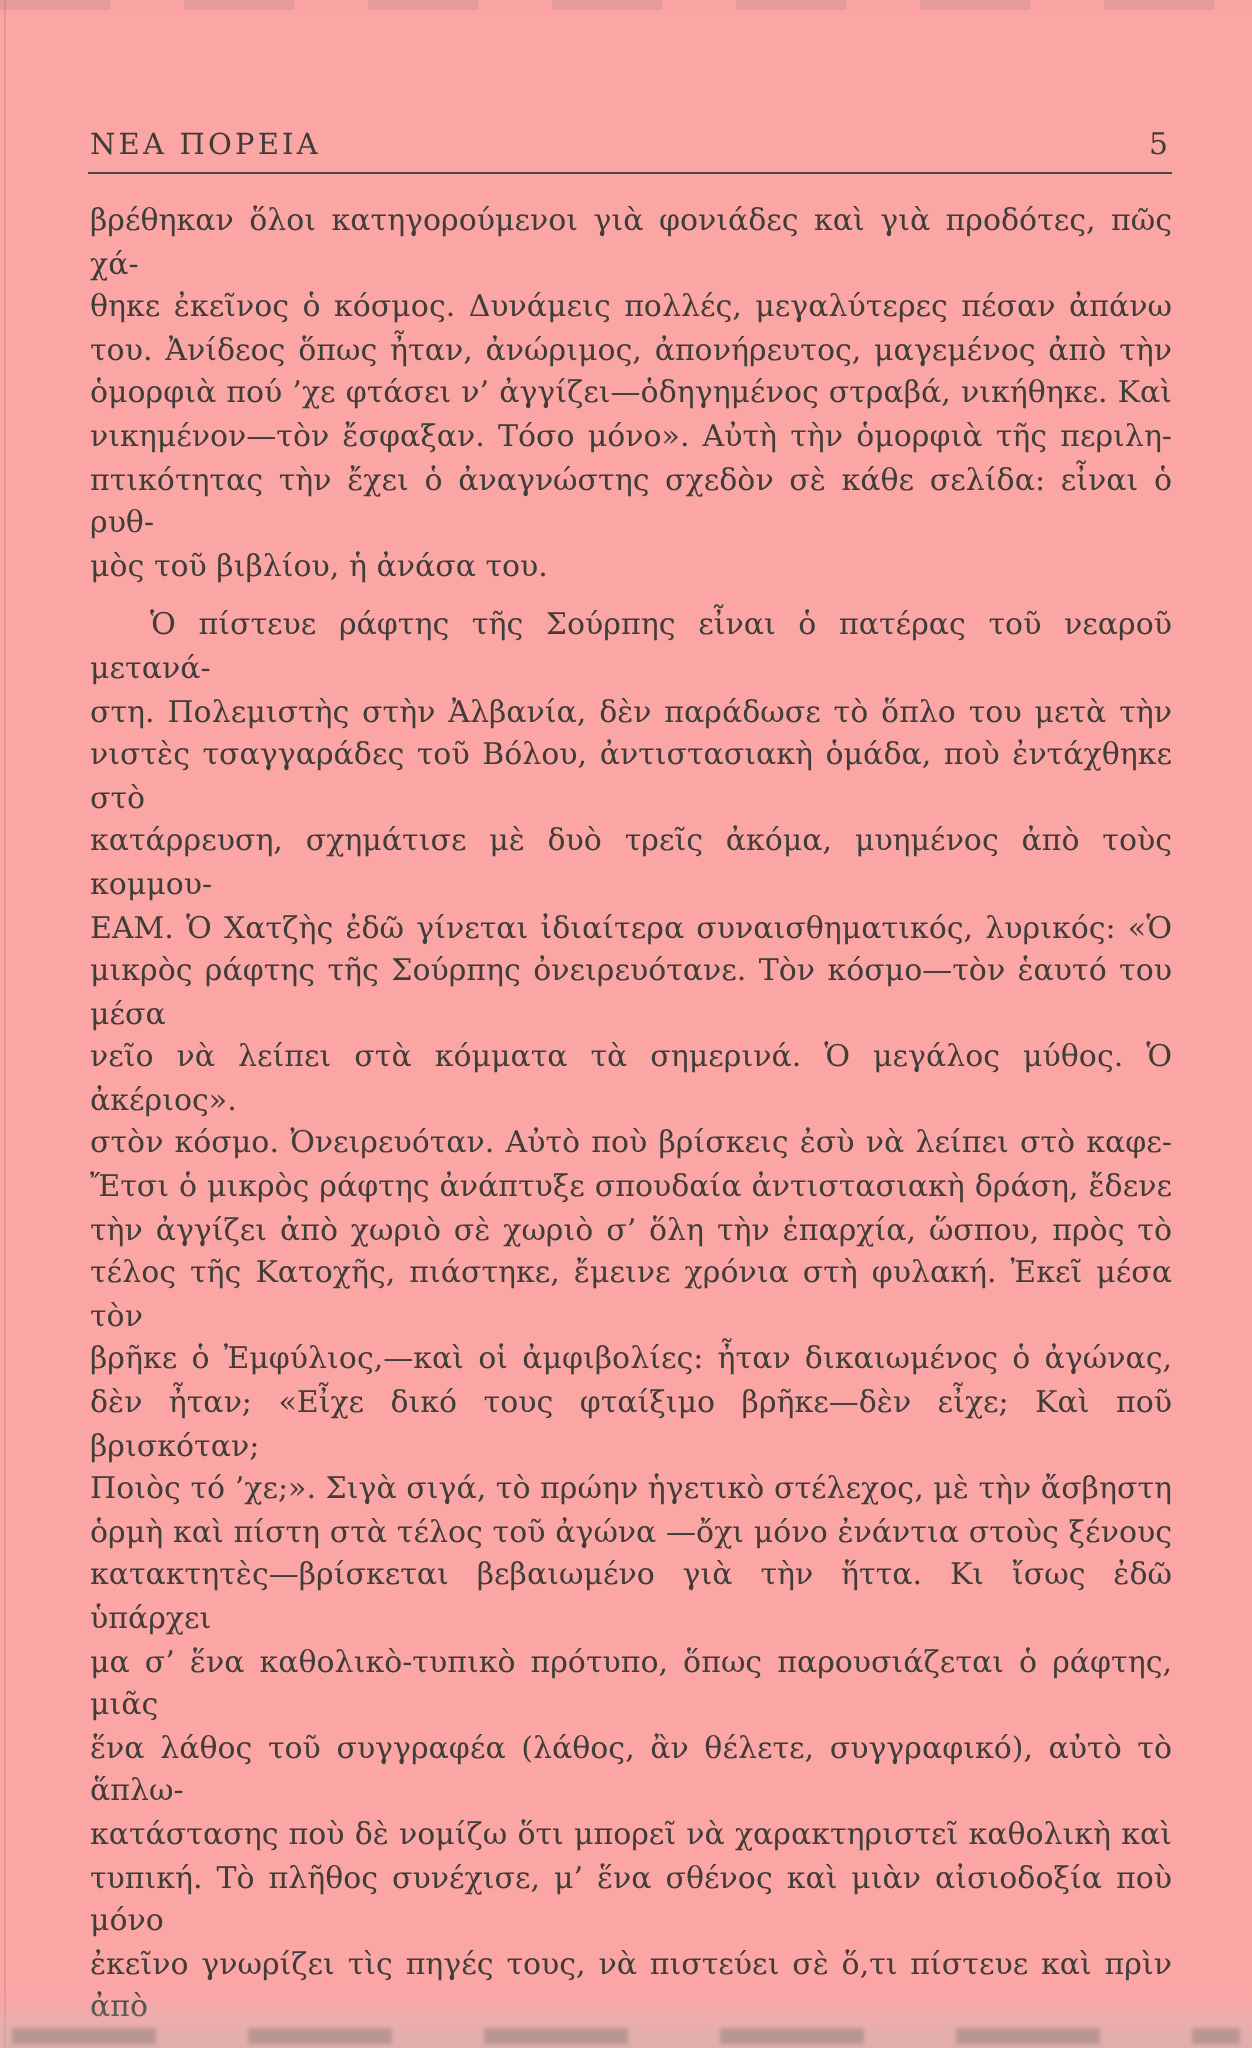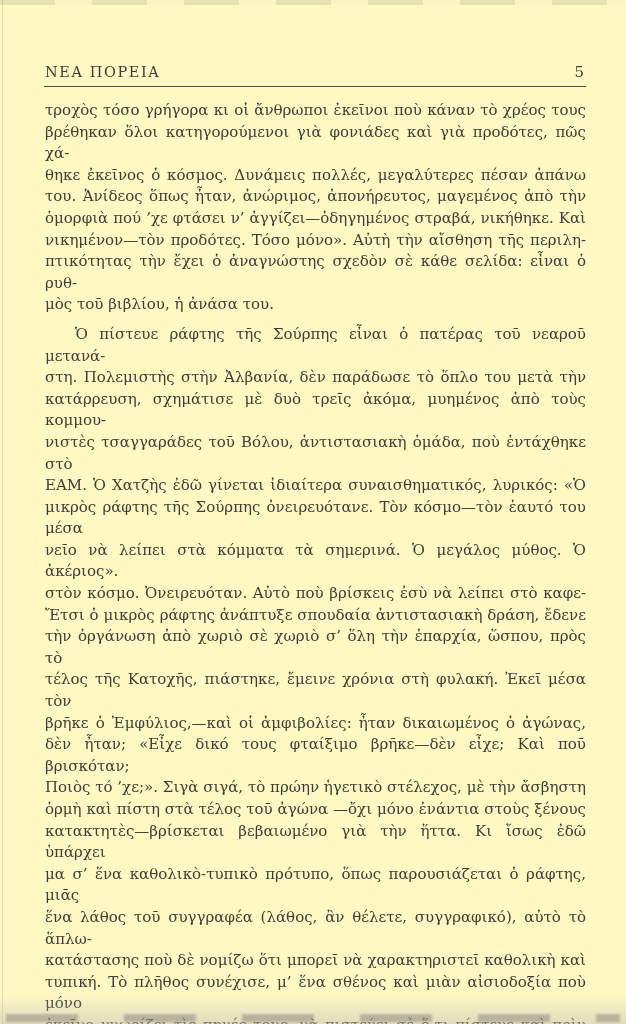--- a/index.html
+++ b/index.html
@@ -4,21 +4,21 @@
 <style>
   html, body { margin: 0; padding: 0; }
   body {
     width: 626px; height: 1024px;
     background: #e9e7e2;
     font-family: "DejaVu Serif", "Liberation Serif", serif;
   }
   .page {
     position: relative;
     width: 626px; height: 1024px;
-    background: #fef9c3;
+    background: #fca5a5;
     overflow: hidden;
   }
   
   .top-edge {
     position: absolute; top: 0; left: 0; right: 0; height: 5px;
     background: repeating-linear-gradient(90deg,
       rgba(110,108,104,0.30) 0px, rgba(110,108,104,0.30) 55px,
       rgba(110,108,104,0.04) 55px, rgba(110,108,104,0.04) 92px);
     opacity: .55;
   }
@@ -73,40 +73,39 @@
   <div class="left-edge"></div>
 
   <div class="header">
     <span class="journal-title">ΝΕΑ ΠΟΡΕΙΑ</span>
     <span class="page-number">5</span>
   </div>
   <div class="rule"></div>
 
   <div class="textblock" id="text-body">
       <div class="para">
-        <div class="line">τροχὸς τόσο γρήγορα κι οἱ ἄνθρωποι ἐκεῖνοι ποὺ κάναν τὸ χρέος τους</div>
         <div class="line">βρέθηκαν ὅλοι κατηγορούμενοι γιὰ φονιάδες καὶ γιὰ προδότες, πῶς χά-</div>
         <div class="line">θηκε ἐκεῖνος ὁ κόσμος. Δυνάμεις πολλές, μεγαλύτερες πέσαν ἀπάνω</div>
         <div class="line">του. Ἀνίδεος ὅπως ἦταν, ἀνώριμος, ἀπονήρευτος, μαγεμένος ἀπὸ τὴν</div>
         <div class="line">ὁμορφιὰ πού ’χε φτάσει ν’ ἀγγίζει—ὁδηγημένος στραβά, νικήθηκε. Καὶ</div>
-        <div class="line">νικημένον—τὸν προδότες. Τόσο μόνο». Αὐτὴ τὴν αἴσθηση τῆς περιλη-</div>
+        <div class="line">νικημένον—τὸν ἔσφαξαν. Τόσο μόνο». Αὐτὴ τὴν ὁμορφιὰ τῆς περιλη-</div>
         <div class="line">πτικότητας τὴν ἔχει ὁ ἀναγνώστης σχεδὸν σὲ κάθε σελίδα: εἶναι ὁ ρυθ-</div>
         <div class="line endpara">μὸς τοῦ βιβλίου, ἡ ἀνάσα του.</div>
       </div>
       <div class="para spaced">
         <div class="line indent">Ὁ πίστευε ράφτης τῆς Σούρπης εἶναι ὁ πατέρας τοῦ νεαροῦ μετανά-</div>
         <div class="line">στη. Πολεμιστὴς στὴν Ἀλβανία, δὲν παράδωσε τὸ ὅπλο του μετὰ τὴν</div>
+        <div class="line">νιστὲς τσαγγαράδες τοῦ Βόλου, ἀντιστασιακὴ ὁμάδα, ποὺ ἐντάχθηκε στὸ</div>
         <div class="line">κατάρρευση, σχημάτισε μὲ δυὸ τρεῖς ἀκόμα, μυημένος ἀπὸ τοὺς κομμου-</div>
-        <div class="line">νιστὲς τσαγγαράδες τοῦ Βόλου, ἀντιστασιακὴ ὁμάδα, ποὺ ἐντάχθηκε στὸ</div>
         <div class="line">ΕΑΜ. Ὁ Χατζὴς ἐδῶ γίνεται ἰδιαίτερα συναισθηματικός, λυρικός: «Ὁ</div>
         <div class="line">μικρὸς ράφτης τῆς Σούρπης ὀνειρευότανε. Τὸν κόσμο—τὸν ἑαυτό του μέσα</div>
         <div class="line">νεῖο νὰ λείπει στὰ κόμματα τὰ σημερινά. Ὁ μεγάλος μύθος. Ὁ ἀκέριος».</div>
         <div class="line">στὸν κόσμο. Ὀνειρευόταν. Αὐτὸ ποὺ βρίσκεις ἐσὺ νὰ λείπει στὸ καφε-</div>
         <div class="line">Ἔτσι ὁ μικρὸς ράφτης ἀνάπτυξε σπουδαία ἀντιστασιακὴ δράση, ἔδενε</div>
-        <div class="line">τὴν ὀργάνωση ἀπὸ χωριὸ σὲ χωριὸ σ’ ὅλη τὴν ἐπαρχία, ὥσπου, πρὸς τὸ</div>
+        <div class="line">τὴν ἀγγίζει ἀπὸ χωριὸ σὲ χωριὸ σ’ ὅλη τὴν ἐπαρχία, ὥσπου, πρὸς τὸ</div>
         <div class="line">τέλος τῆς Κατοχῆς, πιάστηκε, ἔμεινε χρόνια στὴ φυλακή. Ἐκεῖ μέσα τὸν</div>
         <div class="line">βρῆκε ὁ Ἐμφύλιος,—καὶ οἱ ἀμφιβολίες: ἦταν δικαιωμένος ὁ ἀγώνας,</div>
         <div class="line">δὲν ἦταν; «Εἶχε δικό τους φταίξιμο βρῆκε—δὲν εἶχε; Καὶ ποῦ βρισκόταν;</div>
         <div class="line">Ποιὸς τό ’χε;». Σιγὰ σιγά, τὸ πρώην ἡγετικὸ στέλεχος, μὲ τὴν ἄσβηστη</div>
         <div class="line">ὁρμὴ καὶ πίστη στὰ τέλος τοῦ ἀγώνα —ὄχι μόνο ἐνάντια στοὺς ξένους</div>
         <div class="line">κατακτητὲς—βρίσκεται βεβαιωμένο γιὰ τὴν ἥττα. Κι ἴσως ἐδῶ ὑπάρχει</div>
         <div class="line">μα σ’ ἕνα καθολικὸ-τυπικὸ πρότυπο, ὅπως παρουσιάζεται ὁ ράφτης, μιᾶς</div>
         <div class="line">ἕνα λάθος τοῦ συγγραφέα (λάθος, ἂν θέλετε, συγγραφικό), αὐτὸ τὸ ἅπλω-</div>
         <div class="line">κατάστασης ποὺ δὲ νομίζω ὅτι μπορεῖ νὰ χαρακτηριστεῖ καθολικὴ καὶ</div>
         <div class="line">τυπική. Τὸ πλῆθος συνέχισε, μ’ ἕνα σθένος καὶ μιὰν αἰσιοδοξία ποὺ μόνο</div>

